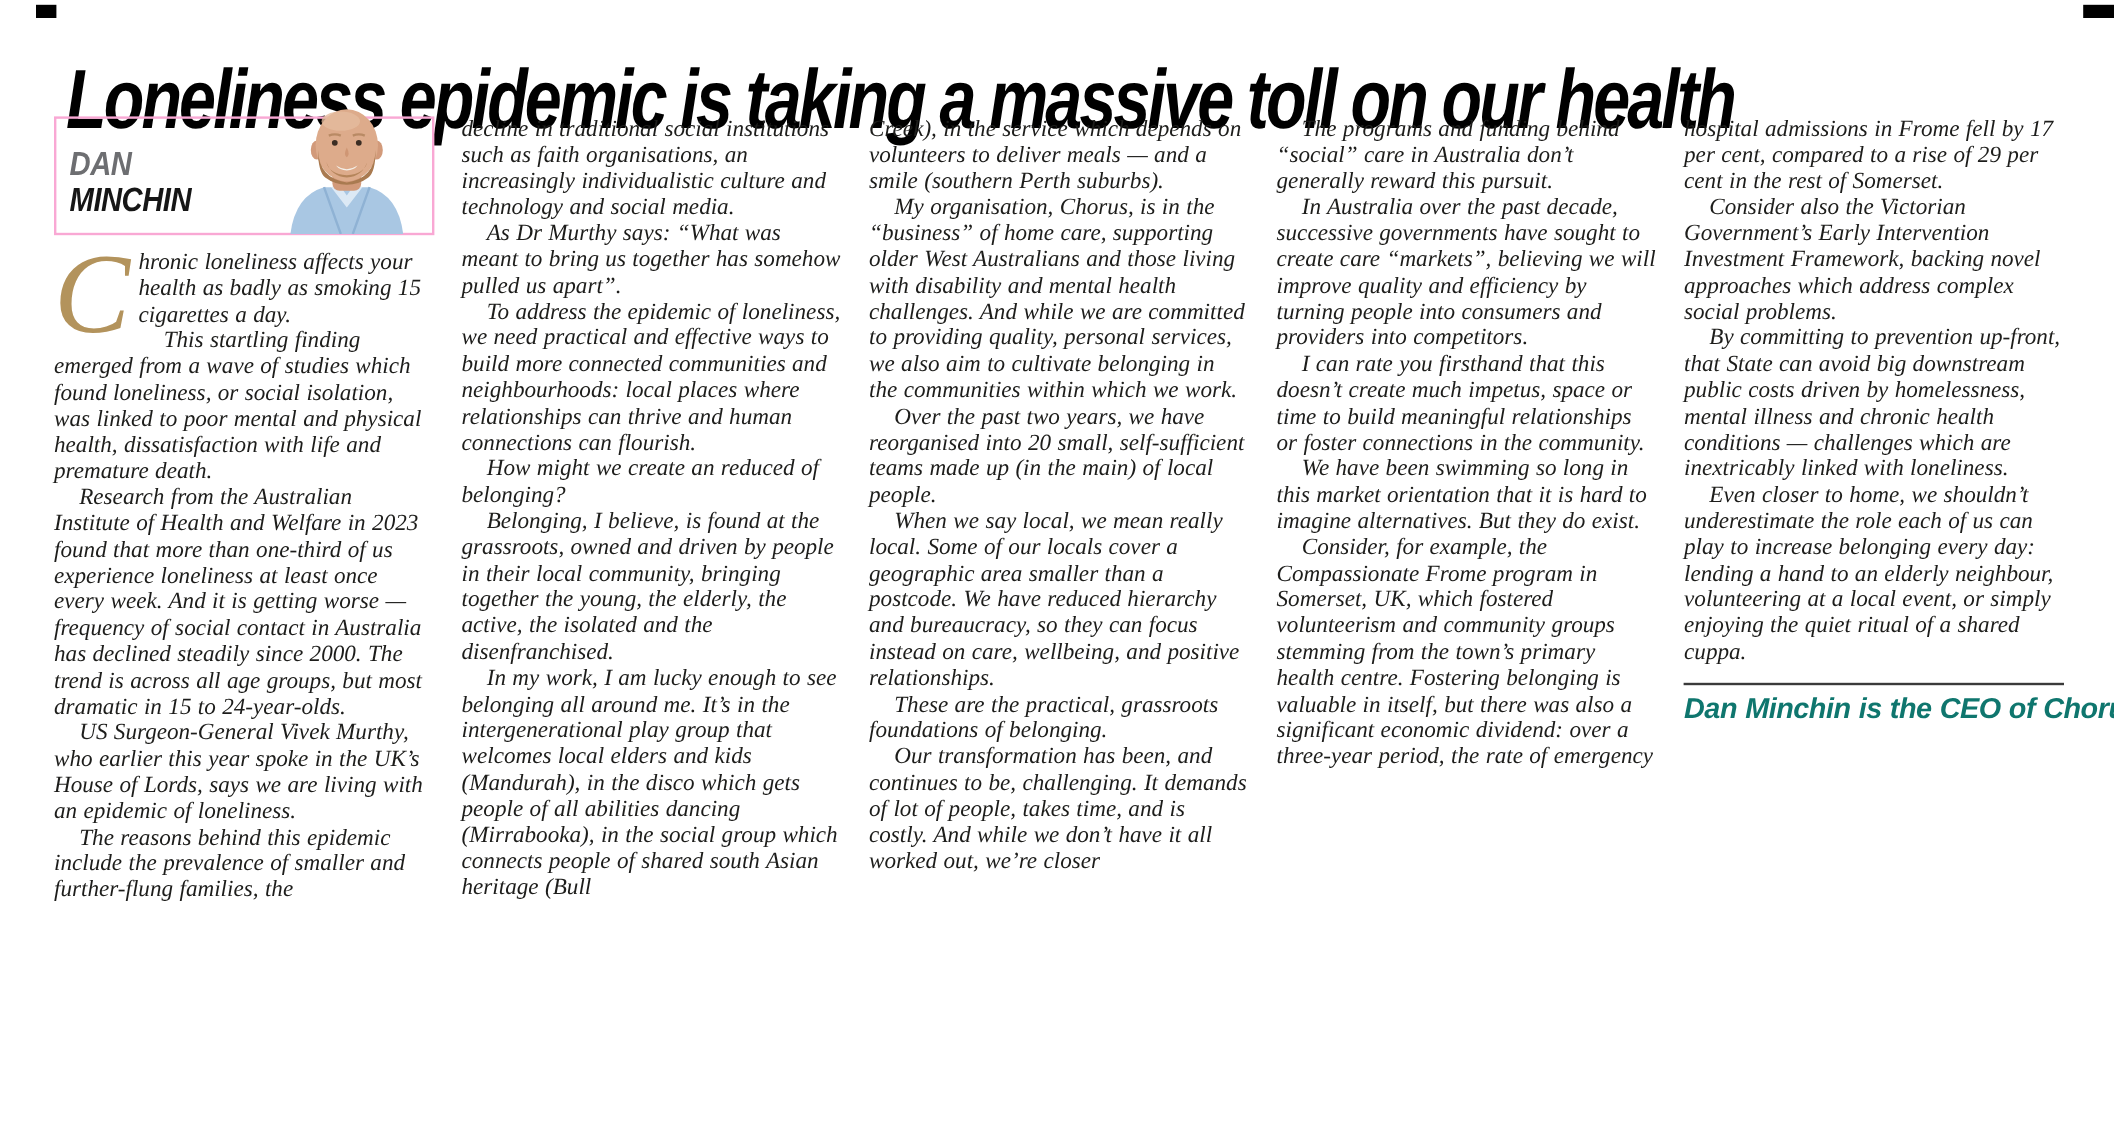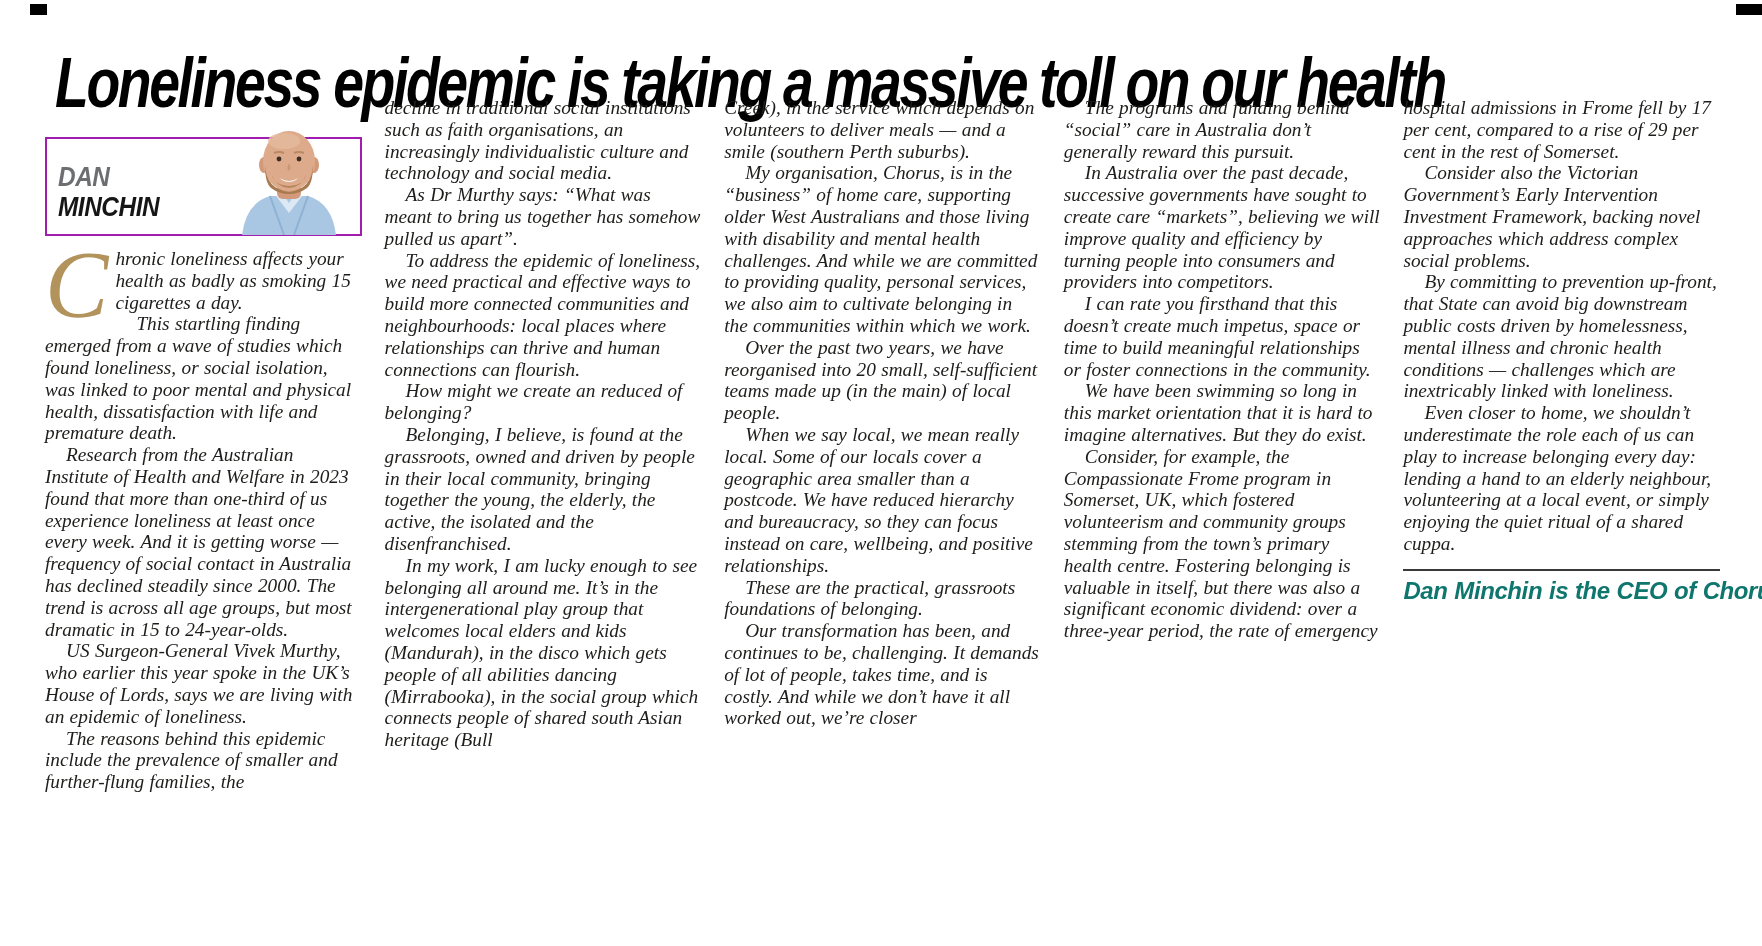--- a/index.html
+++ b/index.html
@@ -11,21 +11,21 @@
   .headline{position:absolute;left:55px;top:-4px;white-space:nowrap;
         font-family:"Liberation Sans", sans-serif;font-weight:bold;font-size:70px;
         letter-spacing:-3px;color:#000;transform:scaleX(0.79);transform-origin:left top;}
   .columns{position:absolute;left:45px;top:97px;width:1675px;display:flex;gap:23px;}
   .col{flex:1 1 0;min-width:0;font-size:19.3px;line-height:21.8px;color:#1d1d1b;
         text-align:left;word-spacing:0.5px;}
   .col p{margin:0;}
   .col p.indent{text-indent:21px;}
   .dropcap{float:left;font-family:"Liberation Serif", serif;font-size:95px;line-height:68px;
         color:#b3935c;margin:3px 7px 0 0;font-weight:400;}
-  .byline-box{position:relative;border:2px solid #a21caf;height:95px;margin-bottom:12px;margin-top:40px;}
+  .byline-box{position:relative;border:2px solid #f9a8d4;height:95px;margin-bottom:12px;}
   .byline-names{position:absolute;left:11px;top:23px;font-family:"Liberation Sans", sans-serif;
         font-weight:bold;font-size:28px;line-height:30px;letter-spacing:-0.5px;
         transform:scaleX(0.87);transform-origin:left top;}
   .byline-first{color:#6d6e71;}
   .byline-last{color:#161616;}
   .byline-photo{position:absolute;right:6px;bottom:-1px;width:130px;height:112px;}
   .footer{margin-top:14px;}
   .footer-rule{border:none;border-top:2px solid #3a3a3a;margin:0 0 9px 0;}
   .footer-credit{font-family:"Liberation Sans", sans-serif;font-weight:bold;font-size:24px;
         letter-spacing:-0.4px;color:#0f766e;white-space:nowrap;}

